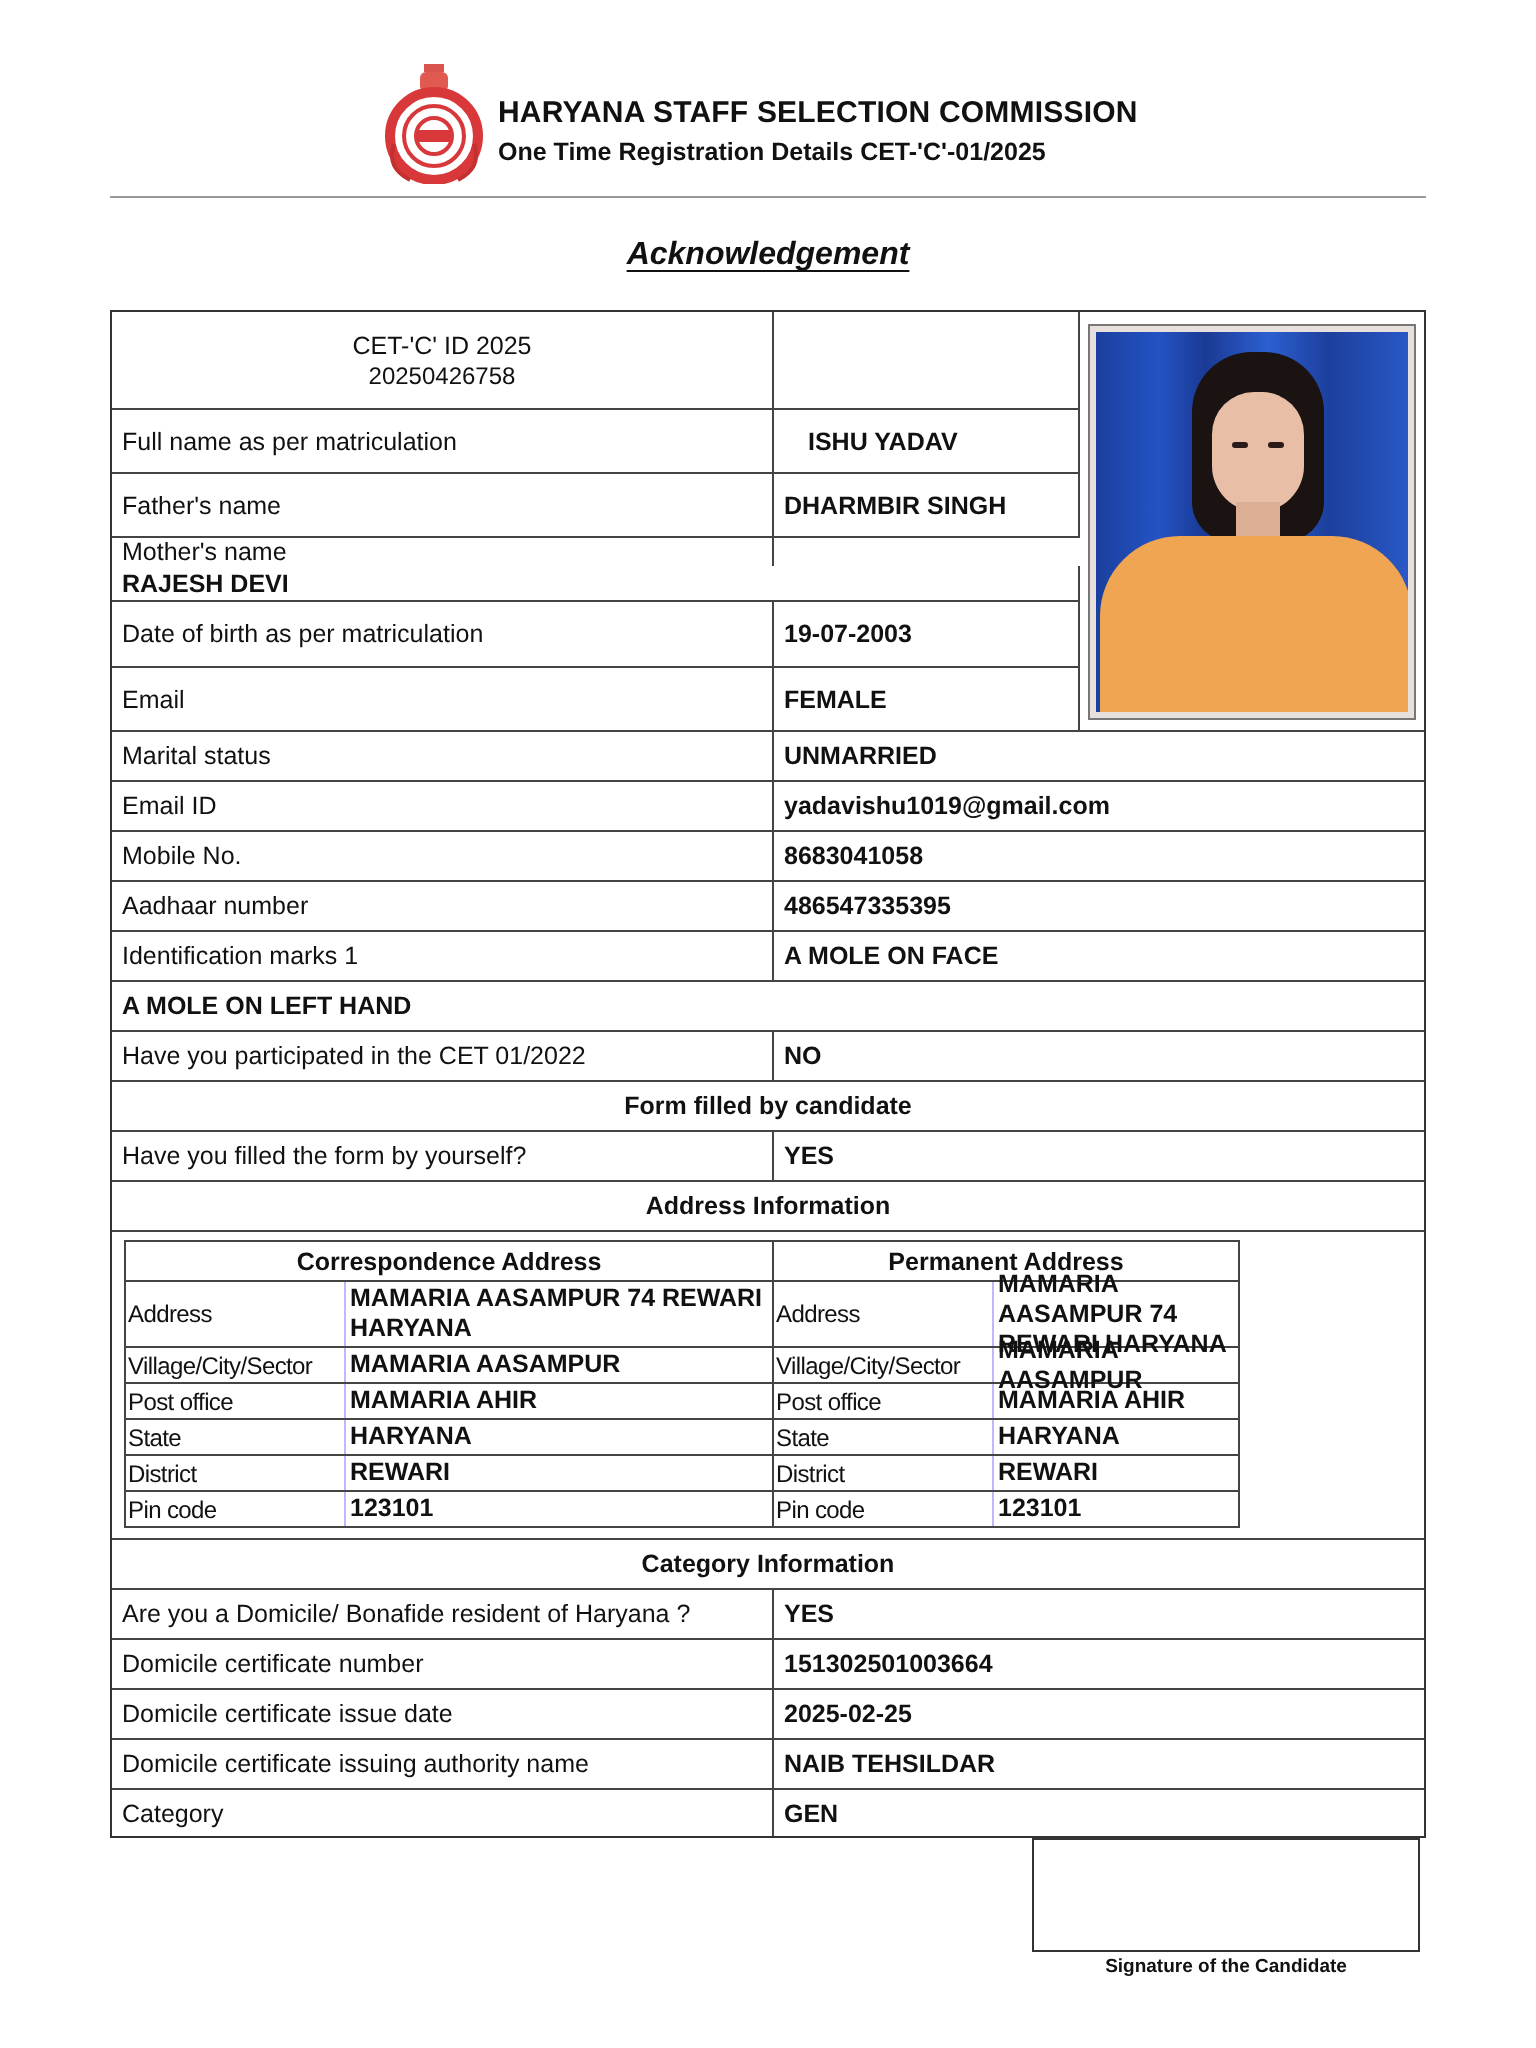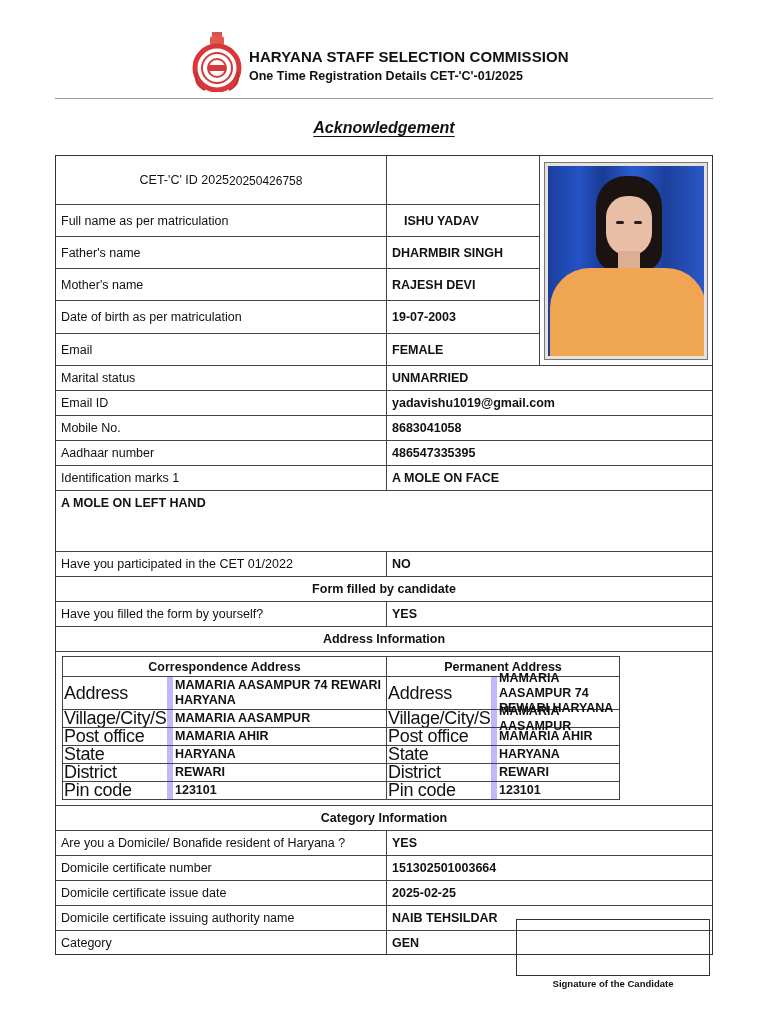--- a/index.html
+++ b/index.html
@@ -26,34 +26,34 @@
   .top-left .val { border-right: 1px solid #444; }
   .photo-cell { flex: 1; display: flex; align-items: center; justify-content: center; }
   .photo { width: 164px; height: 198px; border: 1px solid #777; padding: 3px; background: #e8e0dc; }
   .photo-inner { width: 100%; height: 100%; position: relative; overflow: hidden; background: linear-gradient(90deg, #1b3f9e 0%, #2453c4 20%, #1a3a94 35%, #2c5fd0 55%, #1c3f9c 75%, #2a58c6 100%); }
   .hair { position: absolute; left: 48px; top: 10px; width: 66px; height: 95px; background: #1a1312; border-radius: 30px 30px 20px 20px; }
   .face { position: absolute; left: 58px; top: 30px; width: 46px; height: 60px; background: #e8bfa6; border-radius: 22px 22px 24px 24px; }
   .neck { position: absolute; left: 70px; top: 85px; width: 22px; height: 25px; background: #dcae93; }
   .scarf { position: absolute; left: 2px; top: 102px; width: 156px; height: 100px; background: #f0a552; border-radius: 40px 40px 0 0; }
   .eye { position: absolute; top: 55px; width: 8px; height: 3px; background: #2a1b18; border-radius: 2px; }
 
-  .id-cell { flex-direction: row; justify-content: center; align-items: center; padding-left: 0; font-weight: normal; }
+  .id-cell { flex-direction: column; justify-content: center; align-items: center; padding-left: 0; font-weight: normal; }
   .id-cell .id-label { font-size: 12.5px; }
   .id-cell .id-num { font-size: 12px; font-weight: normal; margin-top: 1px; }
 
   .section-head { border-top: 1px solid #444; text-align: center; font-size: 12.5px; font-weight: bold; display: flex; align-items: center; justify-content: center; }
 
   .addr-wrap { border-top: 1px solid #444; padding: 4px 5px 5px 6px; }
   .addr { width: 558px; border: 1px solid #444; }
   .addr-head { display: flex; }
   .addr-head div { font-size: 12.5px; font-weight: bold; text-align: center; height: 19px; display: flex; align-items: center; justify-content: center; }
   .addr-head .h1 { width: 324px; border-right: 1px solid #444; }
   .addr-head .h2 { flex: 1; }
   .arow { display: flex; border-top: 1px solid #444; }
-  .arow .al { width: 110px; border-right: 6px solid #c4b5fd; font-size: 18px; padding-left: 1px; display: flex; align-items: center; white-space: nowrap; overflow: hidden; letter-spacing: -0.3px; }
+  .arow .al { width: 110px; border-right: 1px solid #c4b5fd; font-size: 12px; padding-left: 1px; display: flex; align-items: center; white-space: nowrap; overflow: hidden; letter-spacing: -0.3px; }
   .arow .av { width: 214px; border-right: 1px solid #444; font-size: 12.5px; font-weight: bold; padding-left: 2px; display: flex; align-items: center; line-height: 15px; }
   .arow .av2 { flex: 1; font-size: 12.5px; font-weight: bold; padding-left: 2px; display: flex; align-items: center; line-height: 15px; }
 
   .sig-box { position: absolute; left: 516px; top: 919px; width: 194px; height: 57px; border: 1px solid #333; }
   .sig-label { position: absolute; left: 516px; top: 978px; width: 194px; text-align: center; font-size: 9.5px; font-weight: bold; }
 </style>
 </head>
 <body>
 
 <div class="header">
@@ -85,21 +85,21 @@
         <div class="val"></div>
       </div>
       <div class="row" style="height:32px;gap:12px;">
         <div class="lbl">Full name as per matriculation</div>
         <div class="val">ISHU YADAV</div>
       </div>
       <div class="row" style="height:32px;">
         <div class="lbl">Father's name</div>
         <div class="val">DHARMBIR SINGH</div>
       </div>
-      <div class="row" style="height:32px;">
+      <div class="row" style="height:32px;flex-direction:column;">
         <div class="lbl">Mother's name</div>
         <div class="val">RAJESH DEVI</div>
       </div>
       <div class="row" style="height:33px;">
         <div class="lbl">Date of birth as per matriculation</div>
         <div class="val">19-07-2003</div>
       </div>
       <div class="row" style="height:32px;">
         <div class="lbl">Email</div>
         <div class="val">FEMALE</div>
@@ -135,21 +135,21 @@
     <div class="lbl">Aadhaar number</div>
     <div class="val">486547335395</div>
   </div>
   <div class="row" style="height:25px;">
     <div class="lbl">Identification marks 1</div>
     <div class="val">A MOLE ON FACE</div>
   </div>
   <div class="row" style="height:25px;">
     <div class="val">A MOLE ON LEFT HAND</div>
   </div>
-  <div class="row" style="height:25px;margin-top:36px;">
+  <div class="row" style="height:25px;">
     <div class="lbl">Have you participated in the CET 01/2022</div>
     <div class="val">NO</div>
   </div>
 
   <div class="section-head" style="height:25px;">Form filled by candidate</div>
   <div class="row" style="height:25px;">
     <div class="lbl">Have you filled the form by yourself?</div>
     <div class="val">YES</div>
   </div>
 

